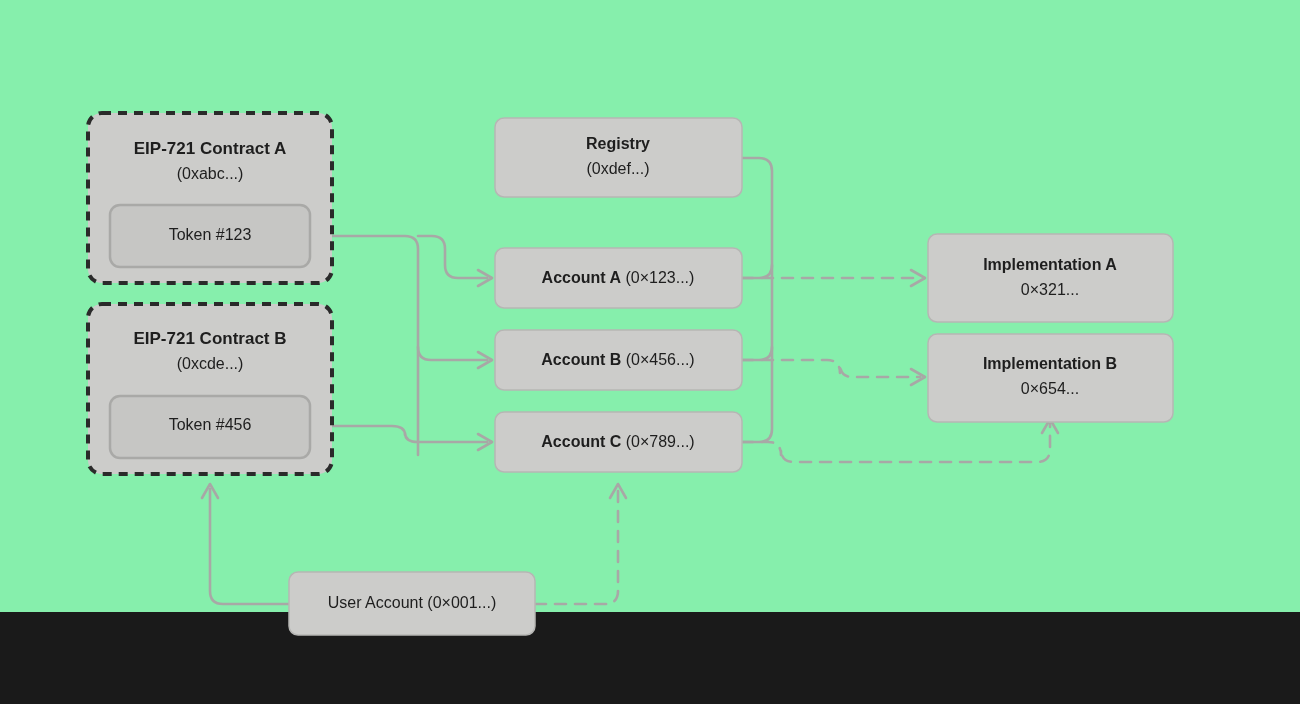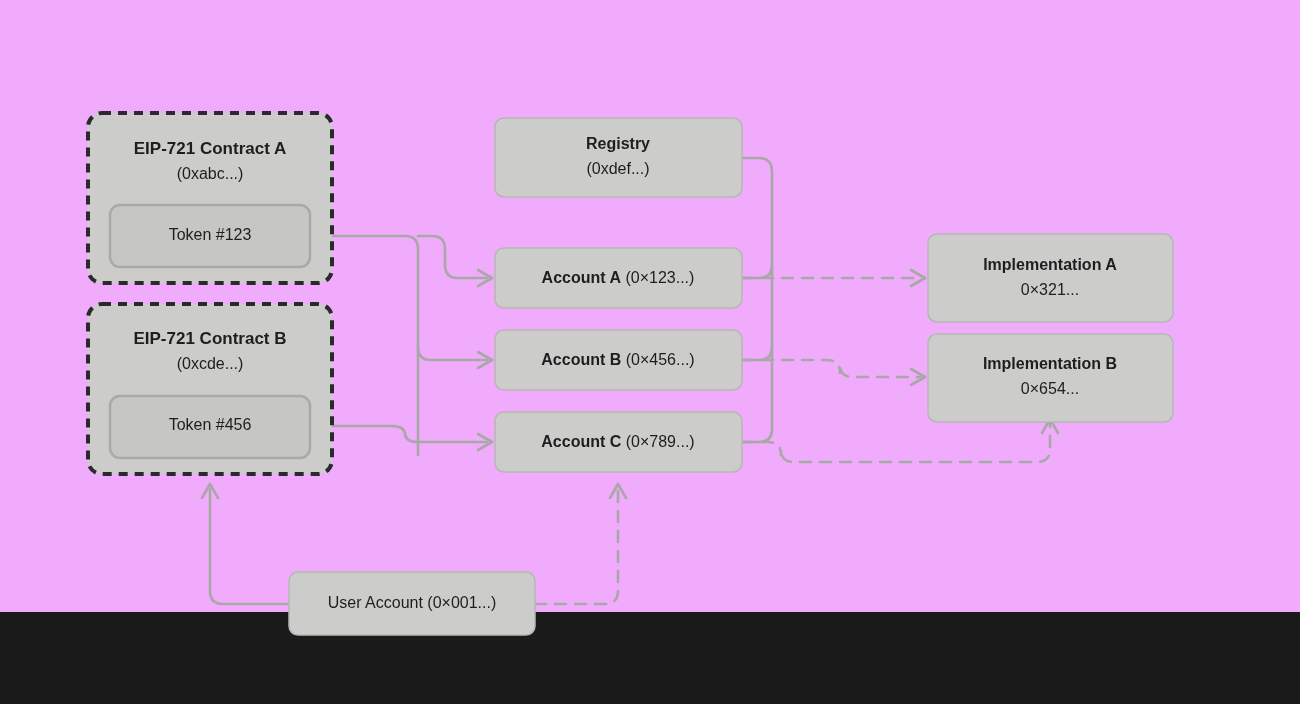--- a/index.html
+++ b/index.html
@@ -2,21 +2,21 @@
 <html><head>
 <meta charset="utf-8">
 <style>
   * { box-sizing: border-box; margin: 0; padding: 0; }
   html, body {
     width: 1300px; height: 704px;
     background: #1a1a1a;
     font-family: "Liberation Sans", sans-serif;
     overflow: hidden;
   }
-  #diagram-root { position: relative; width: 1300px; height: 612px; background: #f0abfc; }
+  #diagram-root { position: relative; width: 1300px; height: 612px; background: #86efac; }
   svg.layer { position: absolute; top: 0; left: 0; width: 1300px; height: 704px; }
   #edge-layer { z-index: 1; }
   #node-layer { z-index: 2; }
   .node-rect { fill: #ccccca; stroke: #b6b6b4; stroke-width: 1.5; }
   .group-rect { fill: #ccccca; stroke: #2a2a2a; stroke-width: 4; stroke-dasharray: 9 7; }
   .inner-rect { fill: #c6c6c4; stroke: #a9a9a7; stroke-width: 2.5; }
   .lbl { fill: #1e1e1e; font-family: "Liberation Sans", sans-serif; text-anchor: middle; dominant-baseline: middle; }
   .lbl-bold { font-weight: bold; }
   .t17 { font-size: 17px; }
   .t16 { font-size: 16px; }

